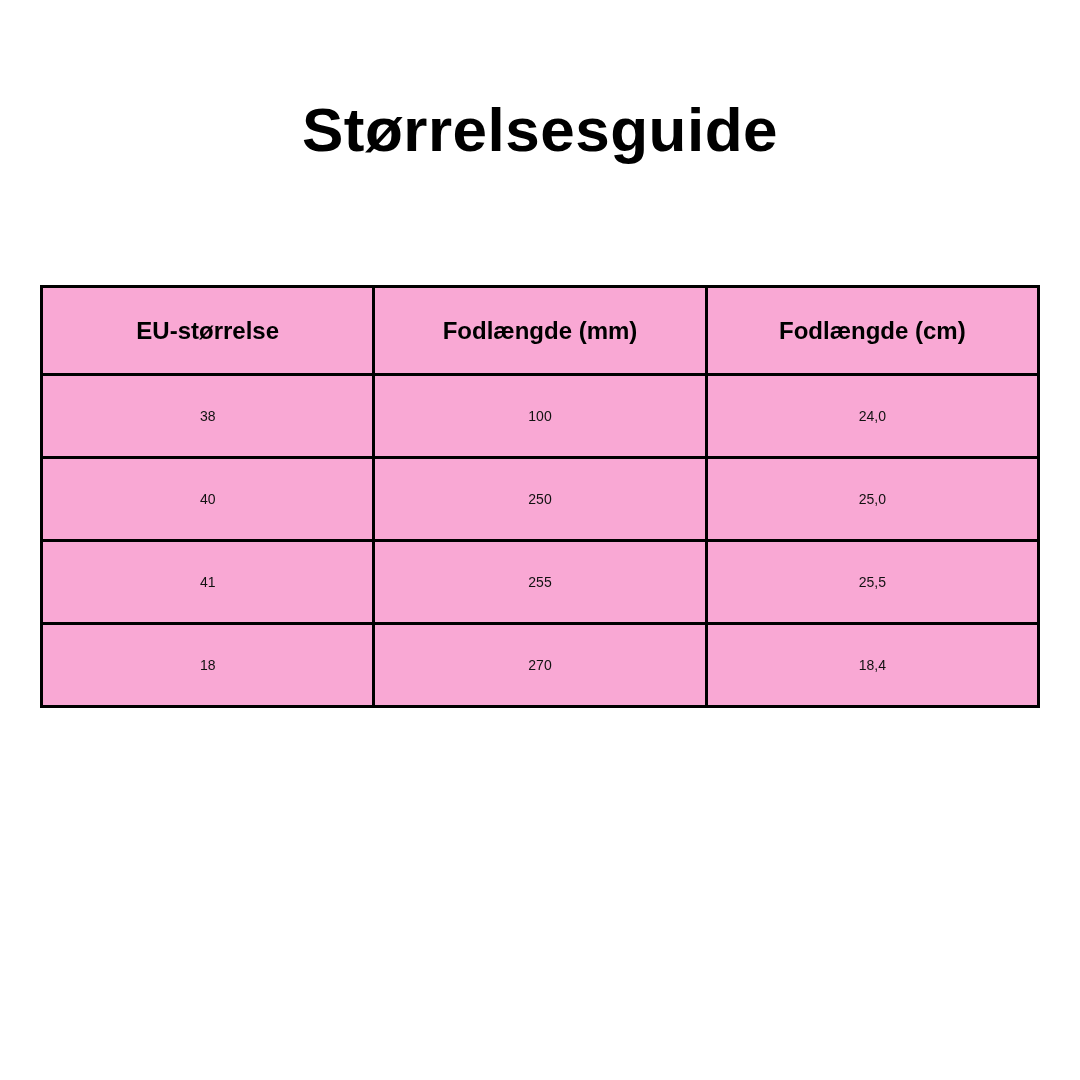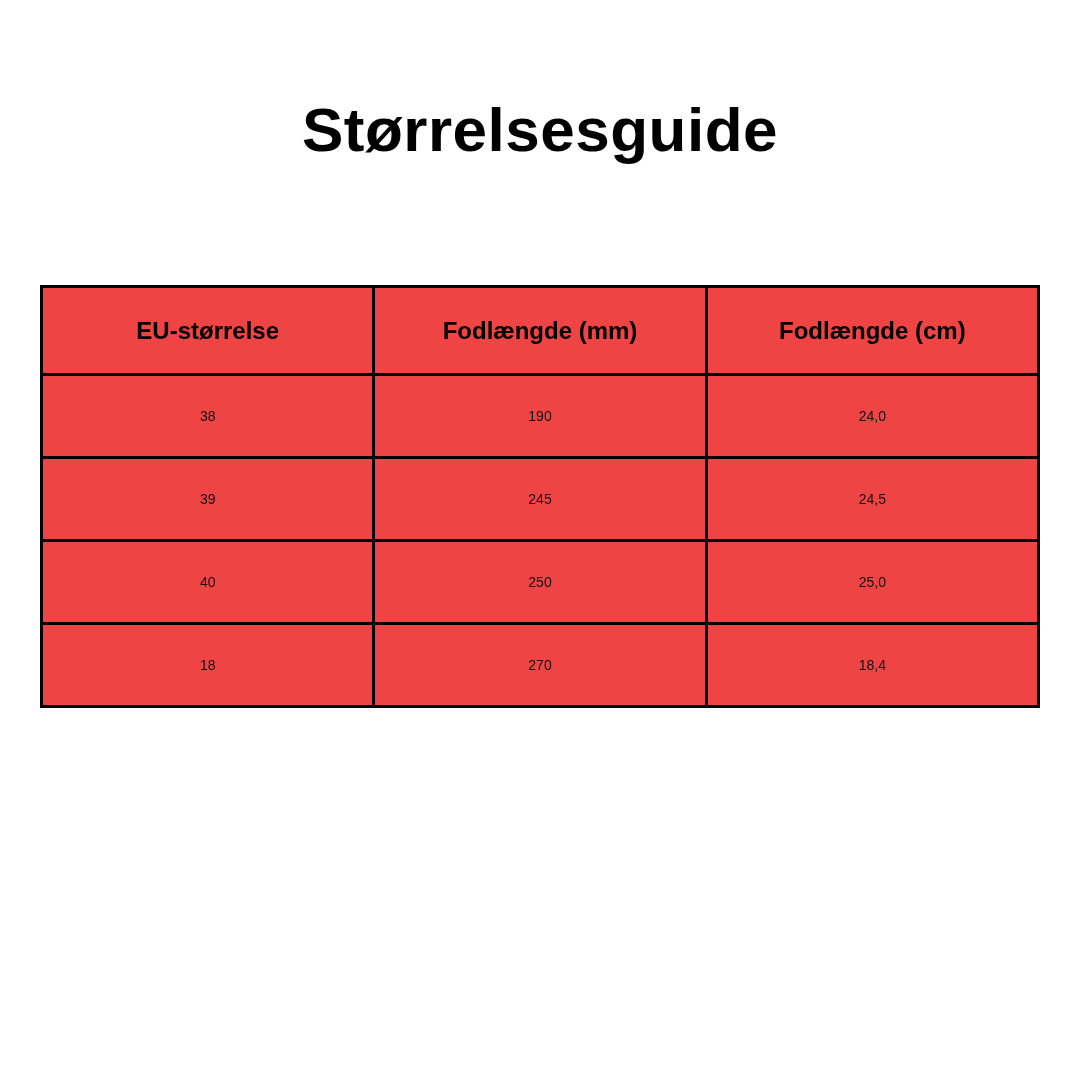--- a/index.html
+++ b/index.html
@@ -36,21 +36,21 @@
     border-collapse: collapse;
     table-layout: fixed;
     background: #ffffff;
   }
   table.size-table th,
   table.size-table td {
     border: 3px solid #000000;
     text-align: center;
     vertical-align: middle;
     padding: 0;
-    background: #ef4444;
+    background: #f9a8d4;
   }
   table.size-table th {
     height: 85px;
     font-size: 24px;
     font-weight: 700;
     color: #000000;
   }
   table.size-table td {
     height: 80px;
     font-size: 14px;
@@ -69,32 +69,32 @@
     <thead>
       <tr>
         <th>EU-størrelse</th>
         <th>Fodlængde (mm)</th>
         <th>Fodlængde (cm)</th>
       </tr>
     </thead>
     <tbody>
       <tr>
         <td>38</td>
-        <td>190</td>
+        <td>100</td>
         <td>24,0</td>
-      </tr>
-      <tr>
-        <td>39</td>
-        <td>245</td>
-        <td>24,5</td>
       </tr>
       <tr>
         <td>40</td>
         <td>250</td>
         <td>25,0</td>
+      </tr>
+      <tr>
+        <td>41</td>
+        <td>255</td>
+        <td>25,5</td>
       </tr>
       <tr>
         <td>18</td>
         <td>270</td>
         <td>18,4</td>
       </tr>
     </tbody>
   </table>
 
 </div>

